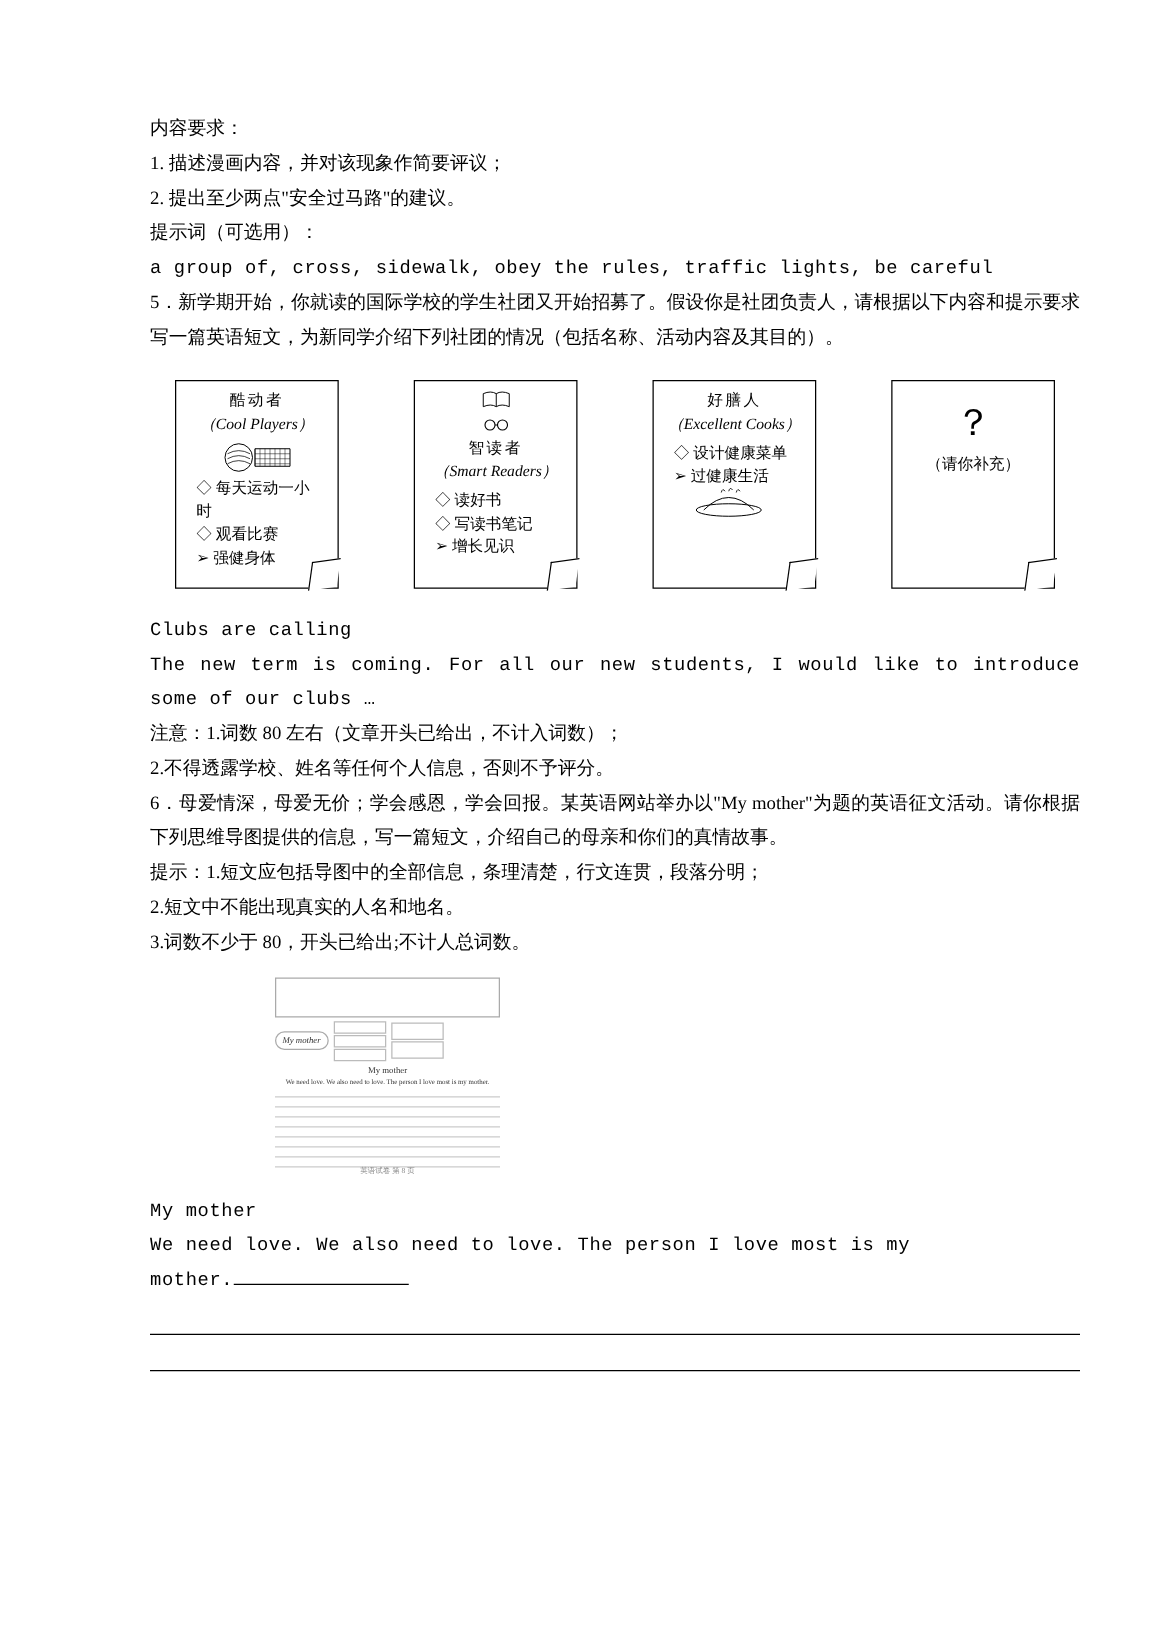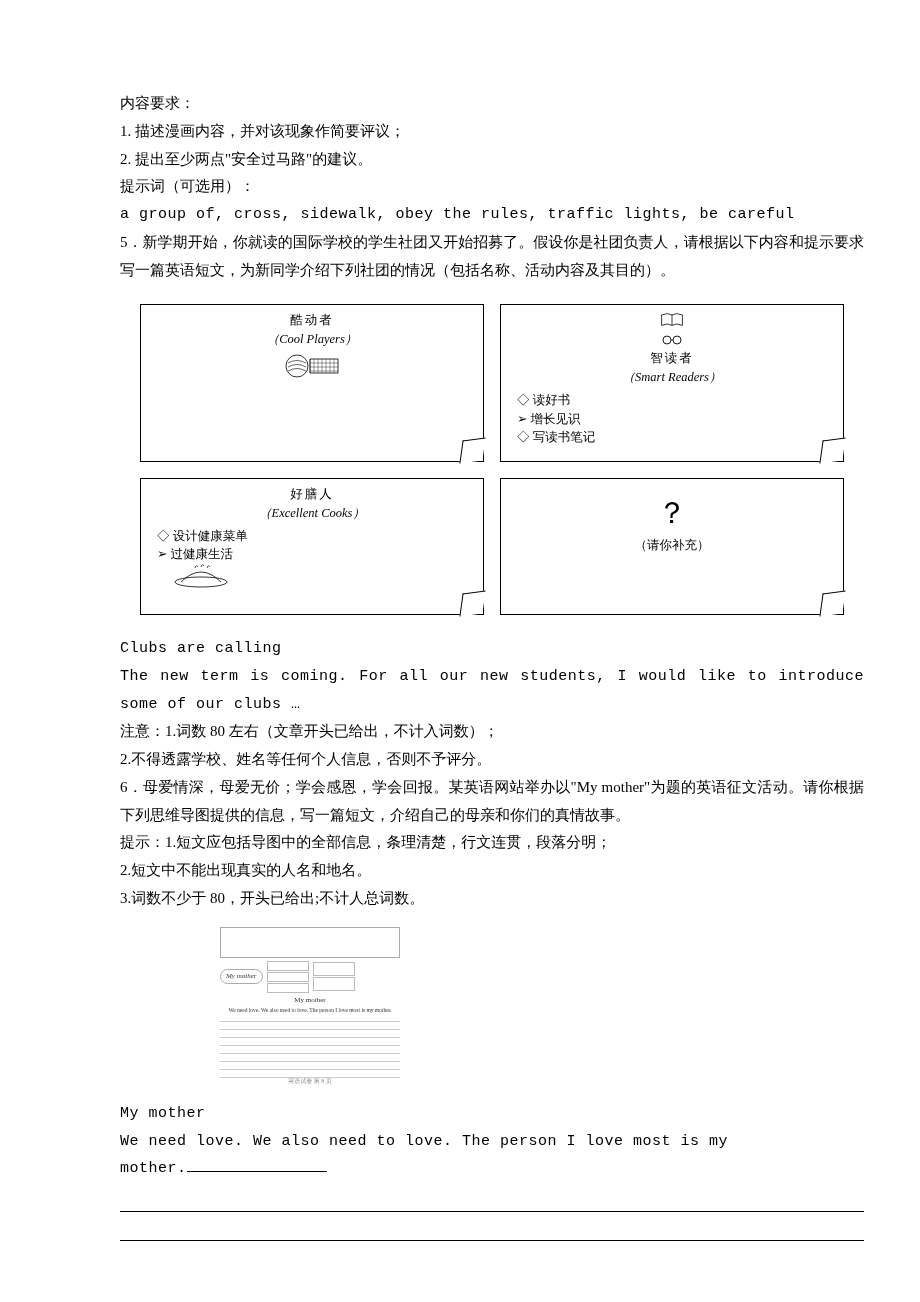--- a/index.html
+++ b/index.html
@@ -18,25 +18,24 @@
   .para {
     margin: 0;
   }
   .mono {
     font-family: "Courier New", monospace;
     letter-spacing: 0.5px;
   }
   
   .cards {
     display: grid;
-    grid-template-columns: 1fr 1fr;
+    grid-template-columns: 1fr 1fr 1fr 1fr;
     column-gap: 60px;
     row-gap: 8px;
     margin: 20px 20px;
-    gap: 16px;
   }
   .card {
     position: relative;
     border: 1px solid #000;
     min-height: 115px;
     padding: 6px 10px 14px 10px;
     font-size: 12.5px;
     line-height: 1.5;
     background: #fff;
   }
@@ -174,39 +173,44 @@
     <div class="card">
       <div class="title-cn">酷动者</div>
       <div class="title-en">（Cool Players）</div>
       <svg class="volley" width="56" height="26" viewBox="0 0 56 26">
         <circle cx="13" cy="13" r="11" fill="none" stroke="#000" stroke-width="0.8"></circle>
         <path d="M4 10 Q13 5 22 10 M4 14 Q13 9 22 14 M4 18 Q13 13 22 18" fill="none" stroke="#000" stroke-width="0.6"></path>
         <path d="M26 20 L54 20 L54 6 L26 6 Z" fill="none" stroke="#000" stroke-width="0.8"></path>
         <path d="M26 6 L26 20 M30 6 L30 20 M34 6 L34 20 M38 6 L38 20 M42 6 L42 20 M46 6 L46 20 M50 6 L50 20" stroke="#000" stroke-width="0.4"></path>
         <path d="M26 10 L54 10 M26 14 L54 14 M26 18 L54 18" stroke="#000" stroke-width="0.4"></path>
       </svg>
+      <div class="lines">
+        <div>◇ 每天运动一小时</div>
+        <div>◇ 观看比赛</div>
+        <div>➢ 强健身体</div>
+      </div>
       <div class="fold"></div>
     </div>
 
     <div class="card">
       <svg class="bookicon" viewBox="0 0 30 22">
         <path d="M3 4 Q10 1 15 4 Q20 1 27 4 L27 16 Q20 13 15 16 Q10 13 3 16 Z" fill="none" stroke="#000" stroke-width="0.9"></path>
         <line x1="15" y1="4" x2="15" y2="16" stroke="#000" stroke-width="0.9"></line>
       </svg>
       <svg class="bookicon" style="width:20px;height:16px;margin-top:-2px" viewBox="0 0 20 14">
         <circle cx="5" cy="8" r="4" fill="none" stroke="#000" stroke-width="0.9"></circle>
         <circle cx="15" cy="8" r="4" fill="none" stroke="#000" stroke-width="0.9"></circle>
         <line x1="9" y1="8" x2="11" y2="8" stroke="#000" stroke-width="0.9"></line>
       </svg>
       <div class="title-cn">智读者</div>
       <div class="title-en">（Smart Readers）</div>
       <div class="lines">
         <div>◇ 读好书</div>
+        <div>◇ 写读书笔记</div>
         <div>➢ 增长见识</div>
-        <div>◇ 写读书笔记</div>
       </div>
       <div class="fold"></div>
     </div>
 
     <div class="card">
       <div class="title-cn">好膳人</div>
       <div class="title-en">（Excellent Cooks）</div>
       <div class="lines">
         <div>◇ 设计健康菜单</div>
         <div>➢ 过健康生活</div>

